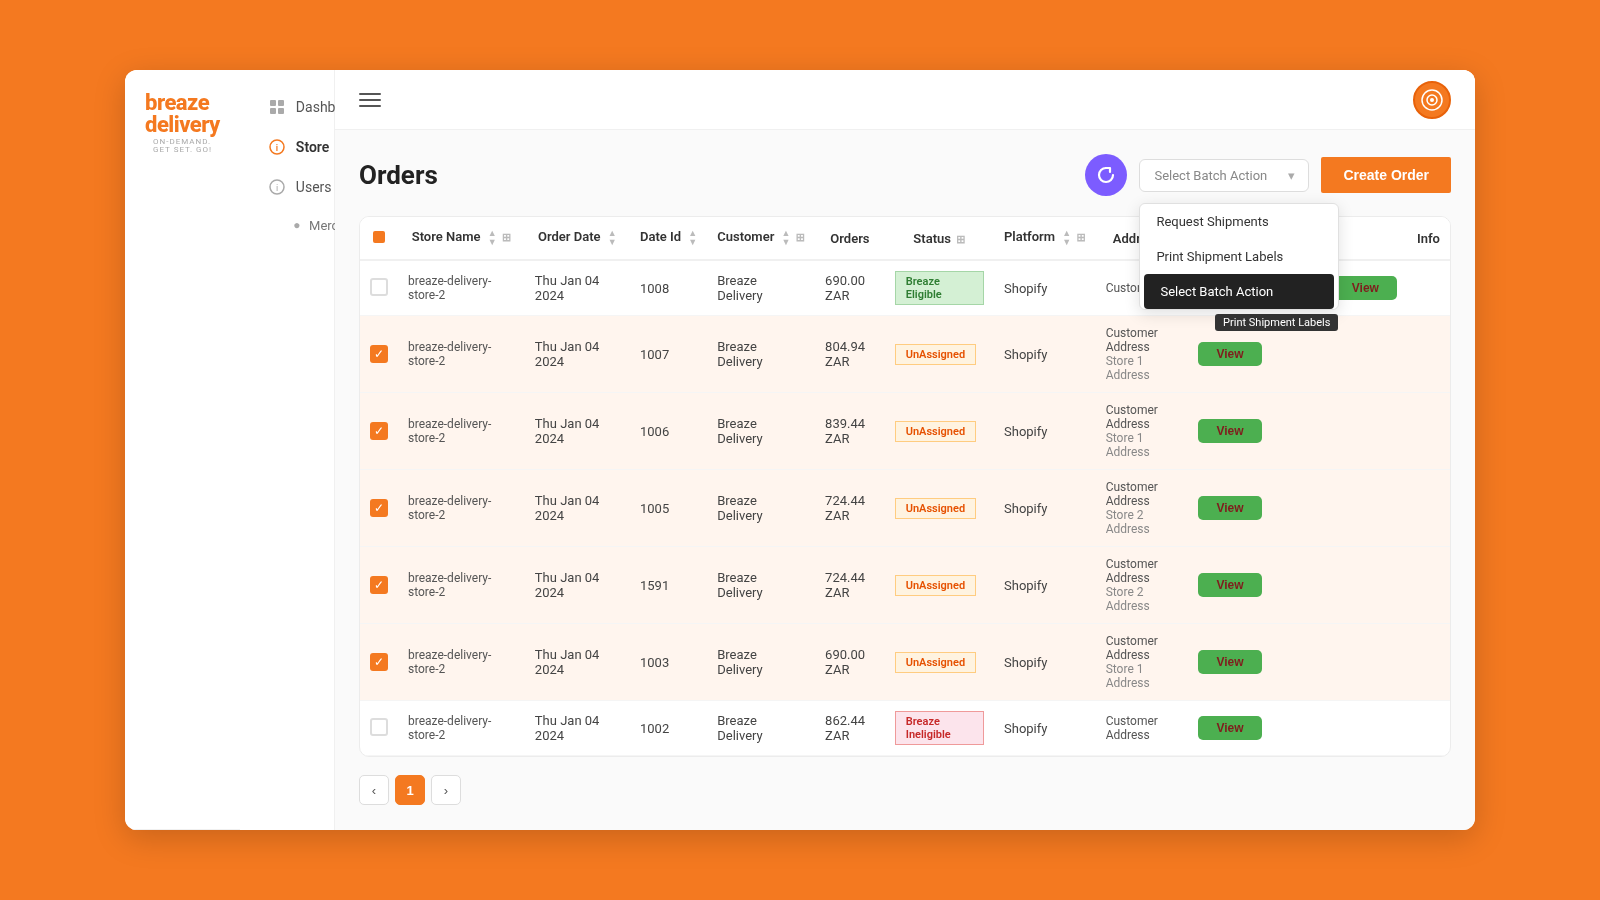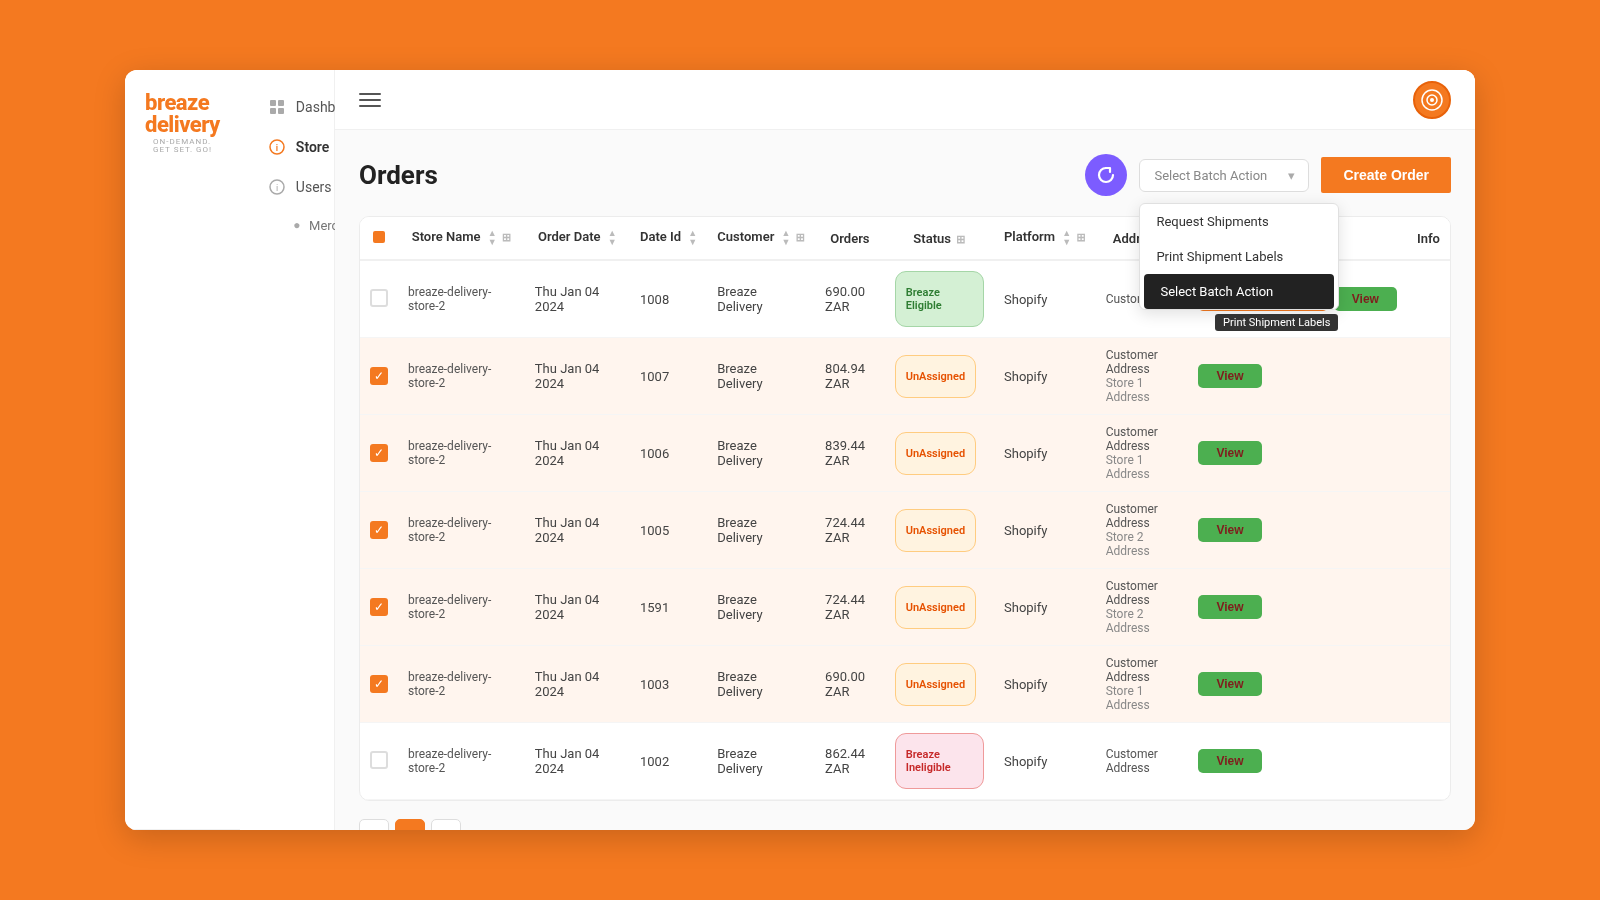--- a/index.html
+++ b/index.html
@@ -314,22 +314,22 @@
     }
     .checkbox-header {
       width: 12px;
       height: 12px;
       background: #F47920;
       display: inline-block;
       border-radius: 2px;
     }
     .status-badge {
       display: inline-block;
-      padding: 14px 10px;
-      border-radius: 11px;
+      padding: 3px 10px;
+      border-radius: 0;
       font-size: 11px;
       font-weight: 600;
     }
     .status-breaze-eligible {
       background: #d4f0d4;
       color: #2e7d32;
       border: 1px solid #a5d6a7;
     }
     .status-unassigned {
       background: #fff3e0;

